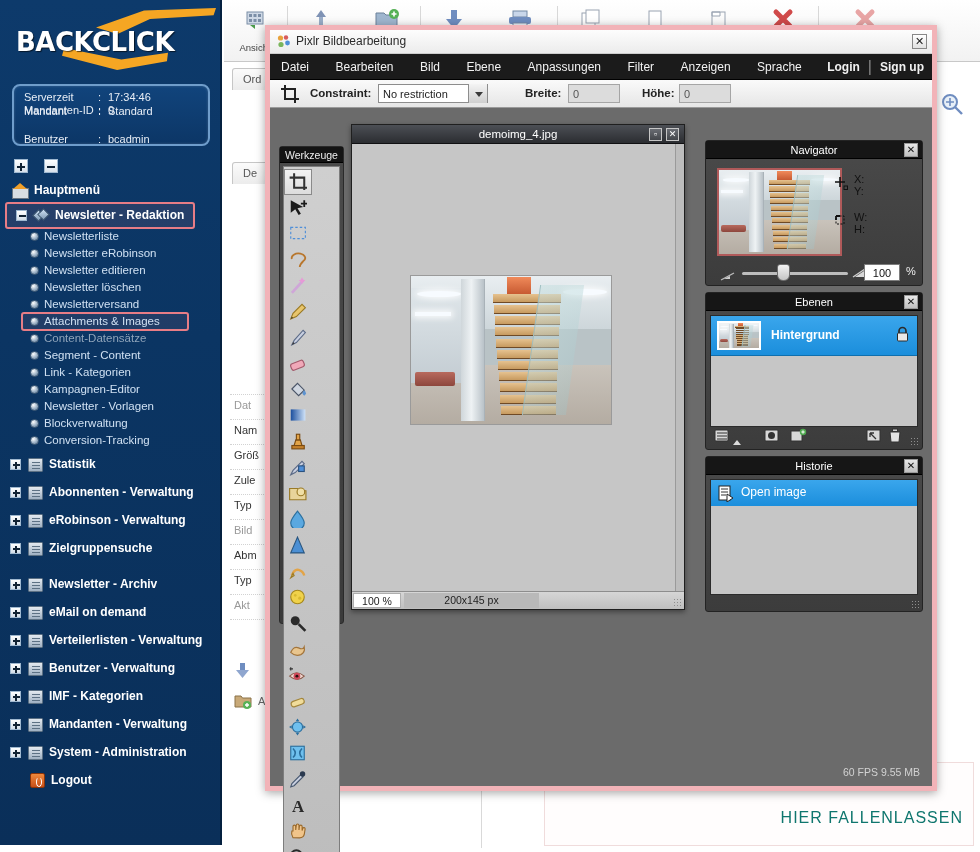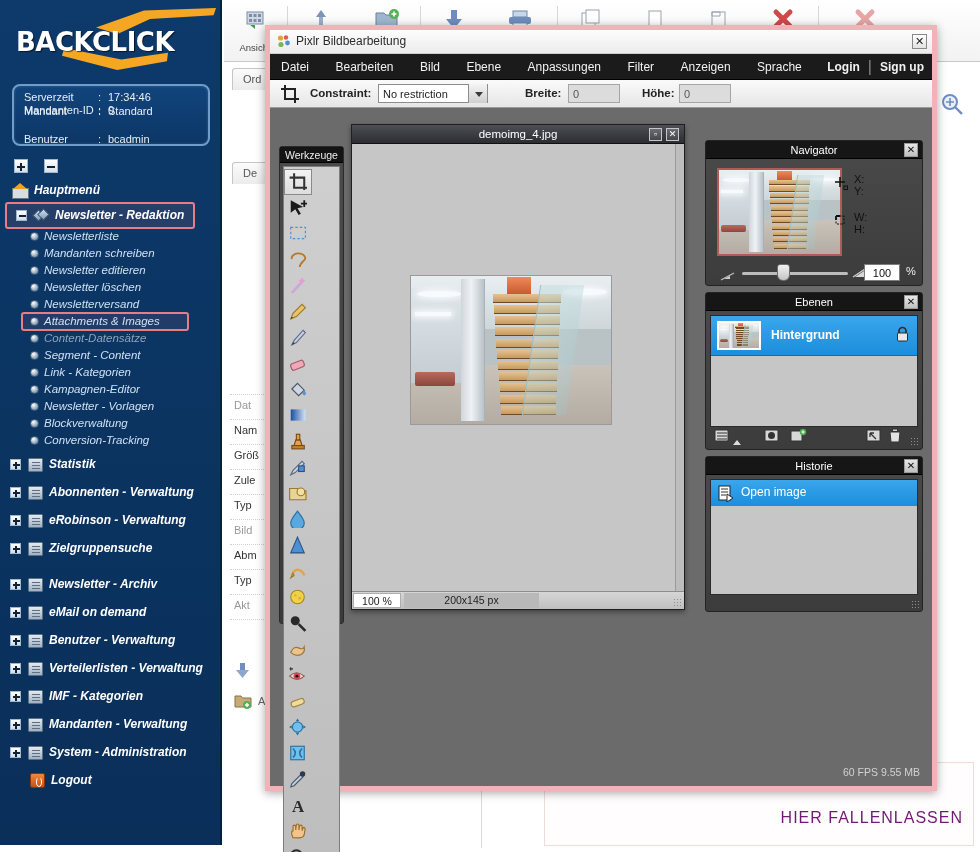--- a/index.html
+++ b/index.html
@@ -53,21 +53,21 @@
   .tree-btn {
     display:inline-block; width:14px; height:14px; margin-right:12px;
     border:1px solid #9fb8d0; background:linear-gradient(180deg,#fff,#d7e0ea);
     position:relative; cursor:pointer; vertical-align:middle;
   }
   .tree-btn::before {
     content:''; position:absolute; left:2px; top:6px; width:8px; height:2px; background:#123; }
   .tree-btn.plus::after {
     content:''; position:absolute; left:5px; top:3px; width:2px; height:8px; background:#123; }
 
-  .nav { position:absolute; left:0; top:178px; width:252px;font-style:italic; }
+  .nav { position:absolute; left:0; top:178px; width:252px; }
   .nav-top {
     position:relative; height:25px; line-height:25px; padding-left:10px;
     color:#ffffff; font-size:12px; font-weight:bold; white-space:nowrap; cursor:pointer;
   }
   .nav-top .expander {
     display:inline-block; width:11px; height:11px; margin-right:5px;
     border:1px solid #9fb8d0; background:linear-gradient(180deg,#fff,#d2dde8);
     position:relative; vertical-align:middle;
   }
   .nav-top .expander::before { content:''; position:absolute; left:2px; top:4px; width:7px; height:2px; background:#123; }
@@ -141,21 +141,21 @@
     background:linear-gradient(180deg,#fbfbfb,#ececec); font-size:11px; color:#555;
   }
   .bg-label { position:absolute; left:8px; font-size:11px; color:#333; white-space:nowrap; }
   .bg-label.dim { color:#999; }
   .bg-dots { position:absolute; left:4px; width:248px; border-top:1px dotted #d2d2d2; }
   .bg-ic-small { position:absolute; left:8px; width:18px; height:18px; }
   #bg-drop {
     position:absolute; left:320px; top:762px; width:430px; height:84px;
     border:1px solid #f0dcdc; background:#fffdfd;
   }
-  #bg-drop span { position:absolute; right:10px; bottom:18px; font-size:16px; color:#701a75; letter-spacing:1px; }
+  #bg-drop span { position:absolute; right:10px; bottom:18px; font-size:16px; color:#0f766e; letter-spacing:1px; }
   #bg-zoom-ic { position:absolute; right:14px; top:92px; width:26px; height:26px; }
 
   
   #pixlr {
     position:absolute; left:265px; top:25px; width:672px; height:766px;
     border:5px solid #f2b3b8;
     background:#404040;
     box-shadow:0 2px 9px rgba(0,0,0,.35);
   }
   #pixlr-inner { position:relative; width:100%; height:100%; background:#6b6b6b; }
@@ -361,40 +361,40 @@
 
         <div class="tree-ctrl-row">
           <span class="tree-btn plus"></span>
           <span class="tree-btn"></span>
         </div>
 
         <div class="nav" id="nav-root">
             <div class="nav-top"><span class="home-ic"></span><span>Hauptmenü</span></div>
             <div class="nav-top highlight"><span class="expander"></span><span class="diamond-ic"><i></i><i></i></span><span>Newsletter - Redaktion</span></div>
             <div class="nav-sub"><span class="bullet"></span><span>Newsletterliste</span></div>
-            <div class="nav-sub"><span class="bullet"></span><span>Mandanten schreiben</span></div>
+            <div class="nav-sub"><span class="bullet"></span><span>Newsletter eRobinson</span></div>
             <div class="nav-sub"><span class="bullet"></span><span>Newsletter editieren</span></div>
             <div class="nav-sub"><span class="bullet"></span><span>Newsletter löschen</span></div>
             <div class="nav-sub"><span class="bullet"></span><span>Newsletterversand</span></div>
             <div class="nav-sub highlight"><span class="bullet"></span><span>Attachments &amp; Images</span></div>
             <div class="nav-sub dim"><span class="bullet"></span><span>Content-Datensätze</span></div>
             <div class="nav-sub"><span class="bullet"></span><span>Segment - Content</span></div>
             <div class="nav-sub"><span class="bullet"></span><span>Link - Kategorien</span></div>
             <div class="nav-sub"><span class="bullet"></span><span>Kampagnen-Editor</span></div>
             <div class="nav-sub"><span class="bullet"></span><span>Newsletter - Vorlagen</span></div>
             <div class="nav-sub"><span class="bullet"></span><span>Blockverwaltung</span></div>
             <div class="nav-sub"><span class="bullet"></span><span>Conversion-Tracking</span></div>
             <div class="nav-top" style="margin-top:3px"><span class="expander plus"></span><span class="folder-ic"></span><span>Statistik</span></div>
             <div class="nav-top" style="margin-top:3px"><span class="expander plus"></span><span class="folder-ic"></span><span>Abonnenten - Verwaltung</span></div>
             <div class="nav-top" style="margin-top:3px"><span class="expander plus"></span><span class="folder-ic"></span><span>eRobinson - Verwaltung</span></div>
             <div class="nav-top" style="margin-top:3px"><span class="expander plus"></span><span class="folder-ic"></span><span>Zielgruppensuche</span></div>
             <div class="nav-top" style="margin-top:11px"><span class="expander plus"></span><span class="folder-ic"></span><span>Newsletter - Archiv</span></div>
             <div class="nav-top" style="margin-top:3px"><span class="expander plus"></span><span class="folder-ic"></span><span>eMail on demand</span></div>
+            <div class="nav-top" style="margin-top:3px"><span class="expander plus"></span><span class="folder-ic"></span><span>Verteilerlisten - Verwaltung</span></div>
             <div class="nav-top" style="margin-top:3px"><span class="expander plus"></span><span class="folder-ic"></span><span>Benutzer - Verwaltung</span></div>
-            <div class="nav-top" style="margin-top:3px"><span class="expander plus"></span><span class="folder-ic"></span><span>Verteilerlisten - Verwaltung</span></div>
             <div class="nav-top" style="margin-top:3px"><span class="expander plus"></span><span class="folder-ic"></span><span>IMF - Kategorien</span></div>
             <div class="nav-top" style="margin-top:3px"><span class="expander plus"></span><span class="folder-ic"></span><span>Mandanten - Verwaltung</span></div>
             <div class="nav-top" style="margin-top:3px"><span class="expander plus"></span><span class="folder-ic"></span><span>System - Administration</span></div>
             <div class="nav-top" style="margin-top:3px;padding-left:28px"><span class="logout-ic"></span><span>Logout</span></div>
           </div>
       </div>
     </div>
 
     <div id="bg-content">
 

